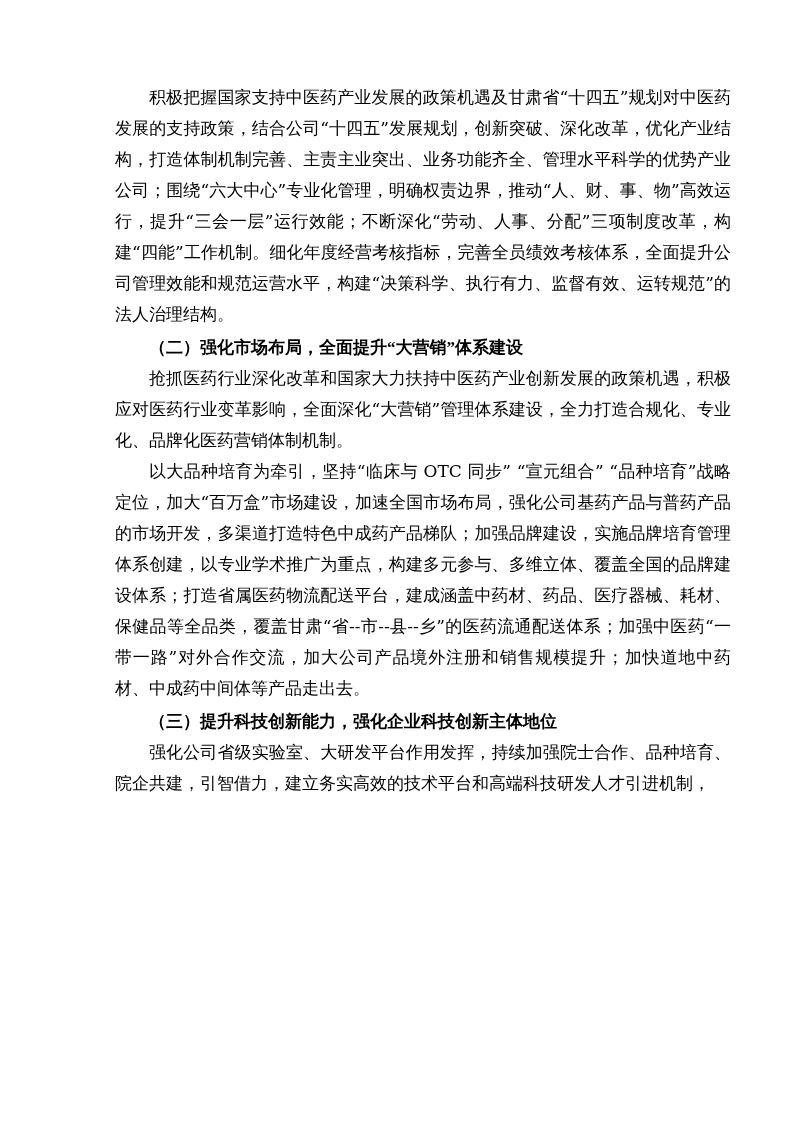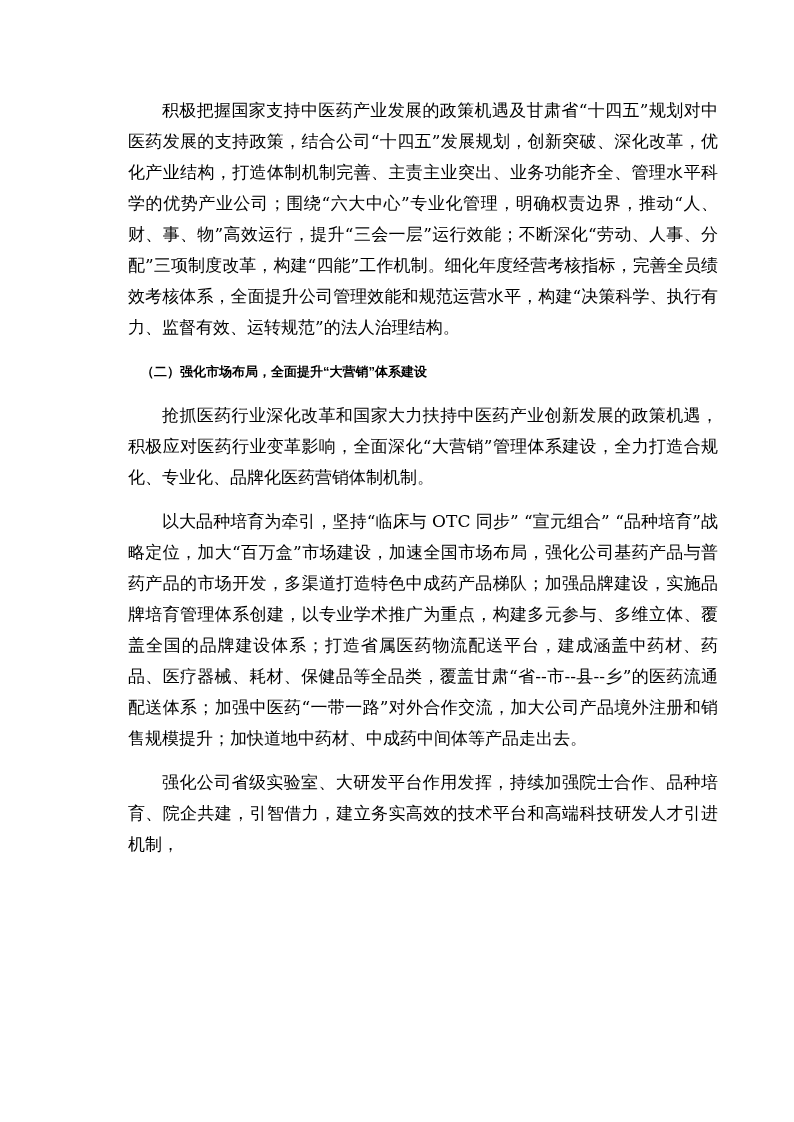--- a/index.html
+++ b/index.html
@@ -19,36 +19,37 @@
     left: 115px;
     top: 82px;
     width: 616px;
     color: #000000;
     font-family: "DejaVu Serif", "Liberation Serif", serif;
     font-size: 17px;
     line-height: 31px;
     text-align: justify;
   }
   .para {
-    margin: 13px;
+    margin: 0;
     text-indent: 2em;
   }
   .heading {
     margin: 2px 0 0 0;
     text-indent: 2em;
-    font-size: 13px;
+    font-size: 17px;
     font-weight: bold;
-    font-family: Liberation Sans, sans-serif;
+    font-family: Liberation Serif, serif;
     line-height: 31px;
   }
 </style>
 </head>
 <body>
 
 <div class="page">
   <div class="content">
     <p class="para">积极把握国家支持中医药产业发展的政策机遇及甘肃省“十四五”规划对中医药发展的支持政策，结合公司“十四五”发展规划，创新突破、深化改革，优化产业结构，打造体制机制完善、主责主业突出、业务功能齐全、管理水平科学的优势产业公司；围绕“六大中心”专业化管理，明确权责边界，推动“人、财、事、物”高效运行，提升“三会一层”运行效能；不断深化“劳动、人事、分配”三项制度改革，构建“四能”工作机制。细化年度经营考核指标，完善全员绩效考核体系，全面提升公司管理效能和规范运营水平，构建“决策科学、执行有力、监督有效、运转规范”的法人治理结构。</p>
     <h2 class="heading">（二）强化市场布局，全面提升“大营销”体系建设</h2>
     <p class="para">抢抓医药行业深化改革和国家大力扶持中医药产业创新发展的政策机遇，积极应对医药行业变革影响，全面深化“大营销”管理体系建设，全力打造合规化、专业化、品牌化医药营销体制机制。</p>
     <p class="para">以大品种培育为牵引，坚持“临床与 OTC 同步” “宣元组合” “品种培育”战略定位，加大“百万盒”市场建设，加速全国市场布局，强化公司基药产品与普药产品的市场开发，多渠道打造特色中成药产品梯队；加强品牌建设，实施品牌培育管理体系创建，以专业学术推广为重点，构建多元参与、多维立体、覆盖全国的品牌建设体系；打造省属医药物流配送平台，建成涵盖中药材、药品、医疗器械、耗材、保健品等全品类，覆盖甘肃“省--市--县--乡”的医药流通配送体系；加强中医药“一带一路”对外合作交流，加大公司产品境外注册和销售规模提升；加快道地中药材、中成药中间体等产品走出去。</p>
+    <h2 class="heading">（三）提升科技创新能力，强化企业科技创新主体地位</h2>
     <p class="para">强化公司省级实验室、大研发平台作用发挥，持续加强院士合作、品种培育、院企共建，引智借力，建立务实高效的技术平台和高端科技研发人才引进机制，</p>
   </div>
 </div>
 
 </body></html>

